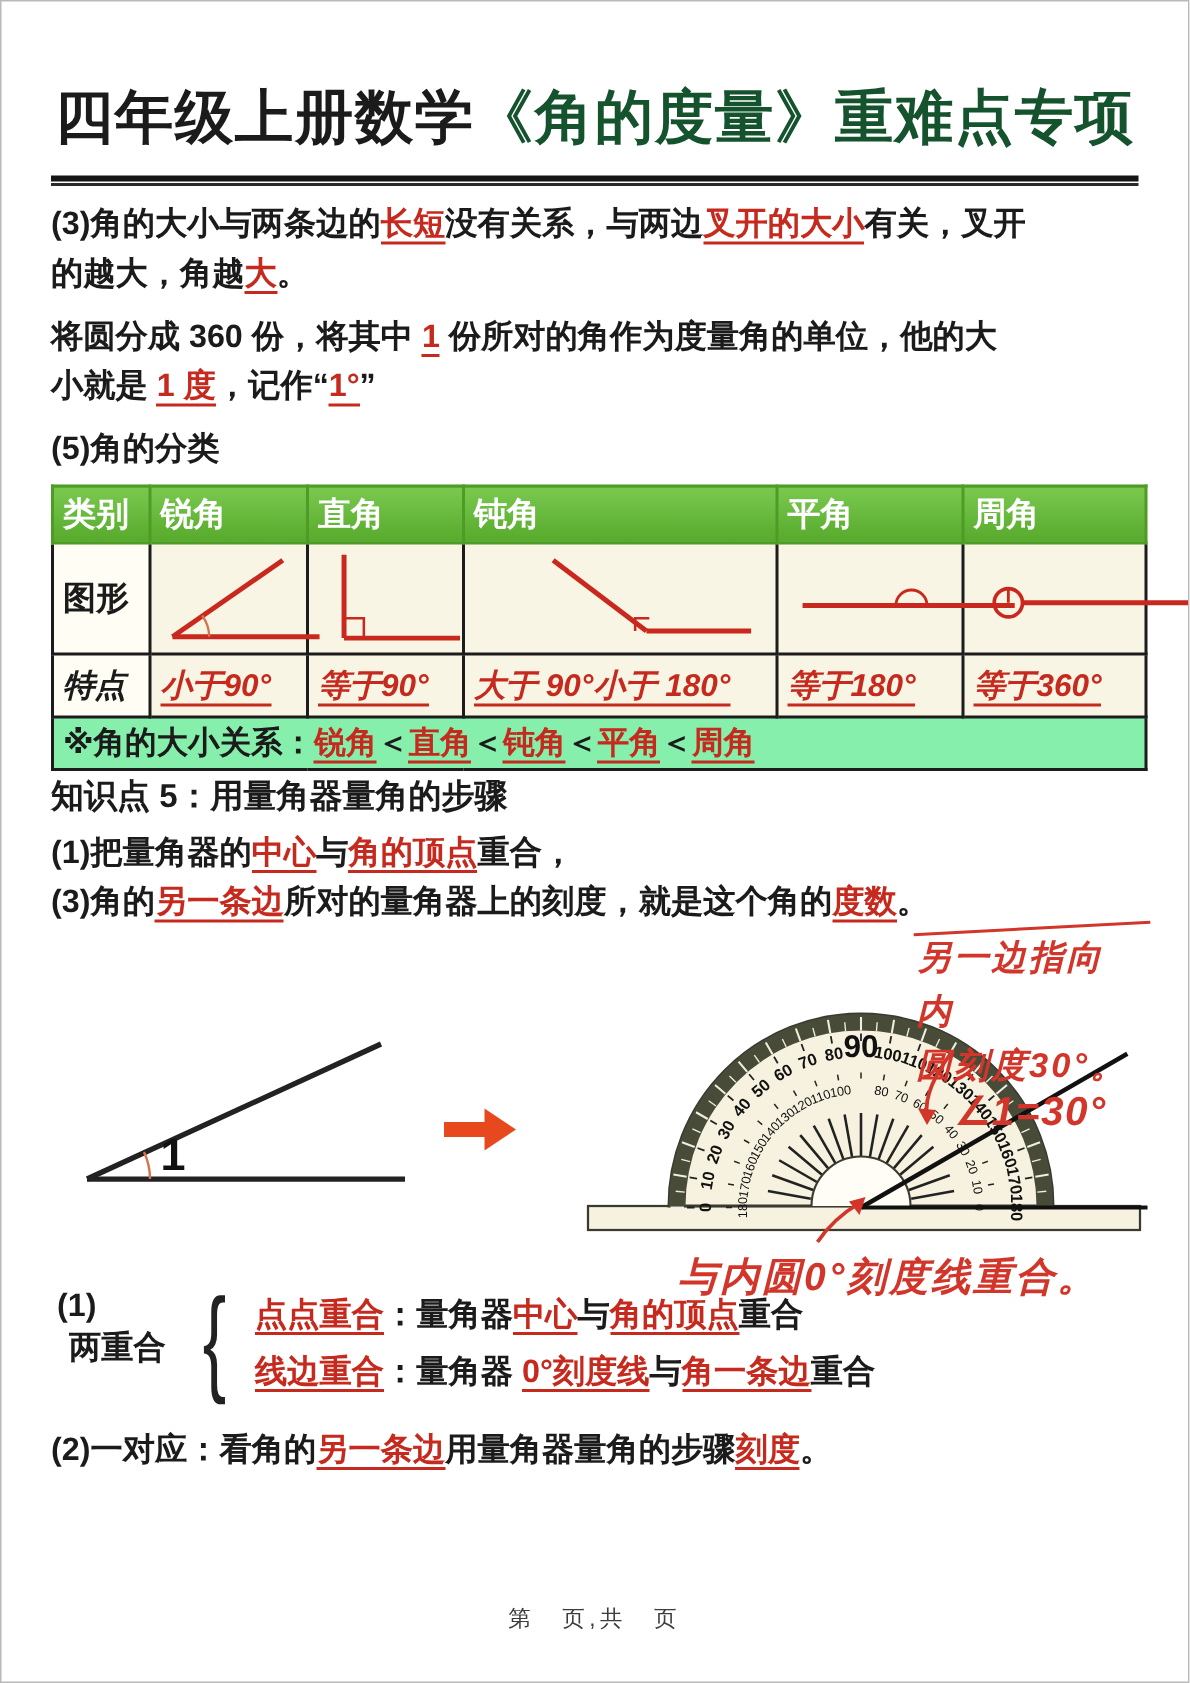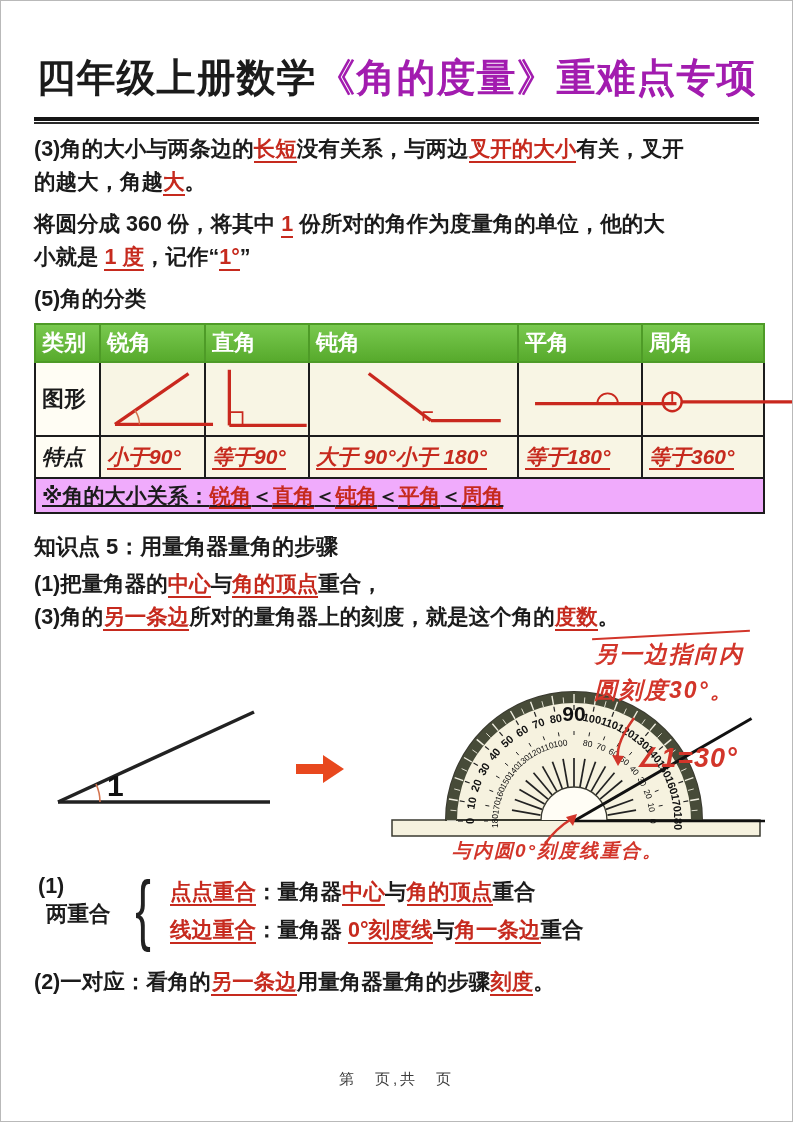--- a/index.html
+++ b/index.html
@@ -4,34 +4,34 @@
 <style>
   * { margin:0; padding:0; box-sizing:border-box; }
   html,body { background:#e9e9e9; }
   .page {
     position:relative; width:793px; height:1122px; margin:0 auto;
     background:#ffffff; border:1px solid #b9b9b9; overflow:hidden;
     font-family:"Liberation Sans","DejaVu Sans",sans-serif; color:#1b1b1b;
   }
   .content { margin:0 33px; }
   .title { margin-top:50px; text-align:center; font-size:39px; font-weight:900; letter-spacing:1px; white-space:nowrap; }
-  .title .t-red { color:#a21caf; }
+  .title .t-red { color:#14532d; }
   .rule { margin:12px 33px 0 33px; height:7px; border-top:4px solid #151515; border-bottom:2px solid #2a2a2a; }
   .line { font-size:21.5px; line-height:33px; font-weight:600; white-space:nowrap; }
   .red { color:#c62a1e; }
   .ul { border-bottom:2.5px solid #c62a1e; padding-bottom:0px; }
   .pgroup { margin-top:9px; }
-  .kp-title { margin-top:18px; font-size:22px; font-weight:800; }
+  .kp-title { margin-top:2px; font-size:22px; font-weight:800; }
   table.cls { margin-top:7px; width:729px; border-collapse:collapse; table-layout:fixed; background:#f8f5e4; }
   table.cls td { border:2px solid #1c1c1c; padding:0 6px;margin-left:15px; }
   tr.thead td { background:linear-gradient(#79c94f,#57aa2c); color:#fff; font-weight:800; font-size:22px; height:38px; border:2px solid #4e9b27; }
   tr.figrow td { height:74px; }
   td.lbl { background:#fffdf4; font-weight:800; font-size:22px; }
   tr.featrow td { height:42px; font-size:21px; font-weight:700;font-style:italic; }
-  tr.noterow td { height:34px; background:#f0abfc;text-decoration:underline; }
+  tr.noterow td { height:34px; background:#86efac; }
   tr.noterow .line { font-size:21px; }
   .figcell svg { display:block; margin:0 auto; }
   .diagram { position:relative; height:234px; margin:0 33px; }
   .handw { color:#d2352a; font-weight:700; font-style:italic; letter-spacing:2px; }
   .braceRow { position:relative; height:88px; margin:2px 33px 0 33px; }
   .footer { position:absolute; bottom:32px; left:0; width:100%; text-align:center; font-size:15px; color:#3c3c3c; letter-spacing:3px; }
 </style>
 </head>
 <body>
 
@@ -278,35 +278,35 @@
         <line x1="163.14522127065766" y1="110.95448893395475" x2="144.50438058974802" y2="88.73920008350439" stroke="#222" stroke-width="1.7"></line>
         <line x1="158.95448893395474" y1="115.14522127065766" x2="136.7392000835044" y2="96.50438058974801" stroke="#222" stroke-width="1.7"></line>
         <line x1="155.55513627132908" y1="120" x2="130.44039956158036" y2="105.5" stroke="#222" stroke-width="1.7"></line>
         <line x1="153.0504508932791" y1="125.37131512692726" x2="125.79936489048777" y2="115.45273097048286" stroke="#222" stroke-width="1.7"></line>
         <line x1="151.51653639758493" y1="131.09596195932437" x2="122.95711156023089" y2="126.0601648069834" stroke="#222" stroke-width="1.7"></line>
         <path d="M 152,136 A 33,33 0 0 1 218,136" fill="#fffdf5" stroke="#3a3a30" stroke-width="1.4"></path>
         <line x1="185" y1="137" x2="376" y2="137" stroke="#111" stroke-width="2.6"></line>
         <line x1="185" y1="137" x2="362.5352077758099" y2="34.500000000000014" stroke="#111" stroke-width="3"></line>
       </svg>
 
-    <div class="handw" style="position:absolute;left:560px;top:2px;font-size:23px;line-height:36px;">
+    <div class="handw" style="position:absolute;left:577px;top:2px;font-size:23px;line-height:36px;">
       <div style="position:absolute;left:-2px;top:-2px;width:158px;border-top:2.5px solid #d2352a;transform:rotate(-3deg);"></div>
       <div>另一边指向内</div>
       <div>圆刻度30°。</div>
     </div>
     <svg style="position:absolute;left:570px;top:80px;" width="40" height="52" viewBox="0 0 40 52">
       <path d="M 30,4 C 20,18 12,32 14,46" fill="none" stroke="#d2352a" stroke-width="2.5"></path>
       <polygon points="14,52 8,41 20,42" fill="#d2352a"></polygon>
     </svg>
     <div class="handw" style="position:absolute;left:602px;top:108px;font-size:27px;letter-spacing:1px;">∠1=30°</div>
     <svg style="position:absolute;left:505px;top:178px;" width="40" height="34" viewBox="0 0 40 34">
       <path d="M 6,32 C 14,20 24,12 34,6" fill="none" stroke="#d2352a" stroke-width="2.5"></path>
       <polygon points="38,2 27,5 34,14" fill="#d2352a"></polygon>
     </svg>
-    <div class="handw" style="position:absolute;left:418px;top:204px;font-size:19px;">与内圆0°刻度线重合。</div>
+    <div class="handw" style="position:absolute;left:418px;top:216px;font-size:26px;">与内圆0°刻度线重合。</div>
   </div>
 
   <div class="braceRow">
     <div class="line" style="position:absolute;left:4px;top:0;">(1)</div>
     <div class="line" style="position:absolute;left:12px;top:28px;font-weight:700;">两重合</div>
     <div style="position:absolute;left:96px;top:-6px;font-size:78px;font-weight:400;transform:scaleX(0.6);color:#222;">{</div>
     <div class="line" style="position:absolute;left:136px;top:6px;"><span class="red ul">点点重合</span><span>：量角器</span><span class="red ul">中心</span><span>与</span><span class="red ul">角的顶点</span><span>重合</span></div>
     <div class="line" style="position:absolute;left:136px;top:44px;"><span class="red ul">线边重合</span><span>：量角器 </span><span class="red ul">0°刻度线</span><span>与</span><span class="red ul">角一条边</span><span>重合</span></div>
   </div>
 

